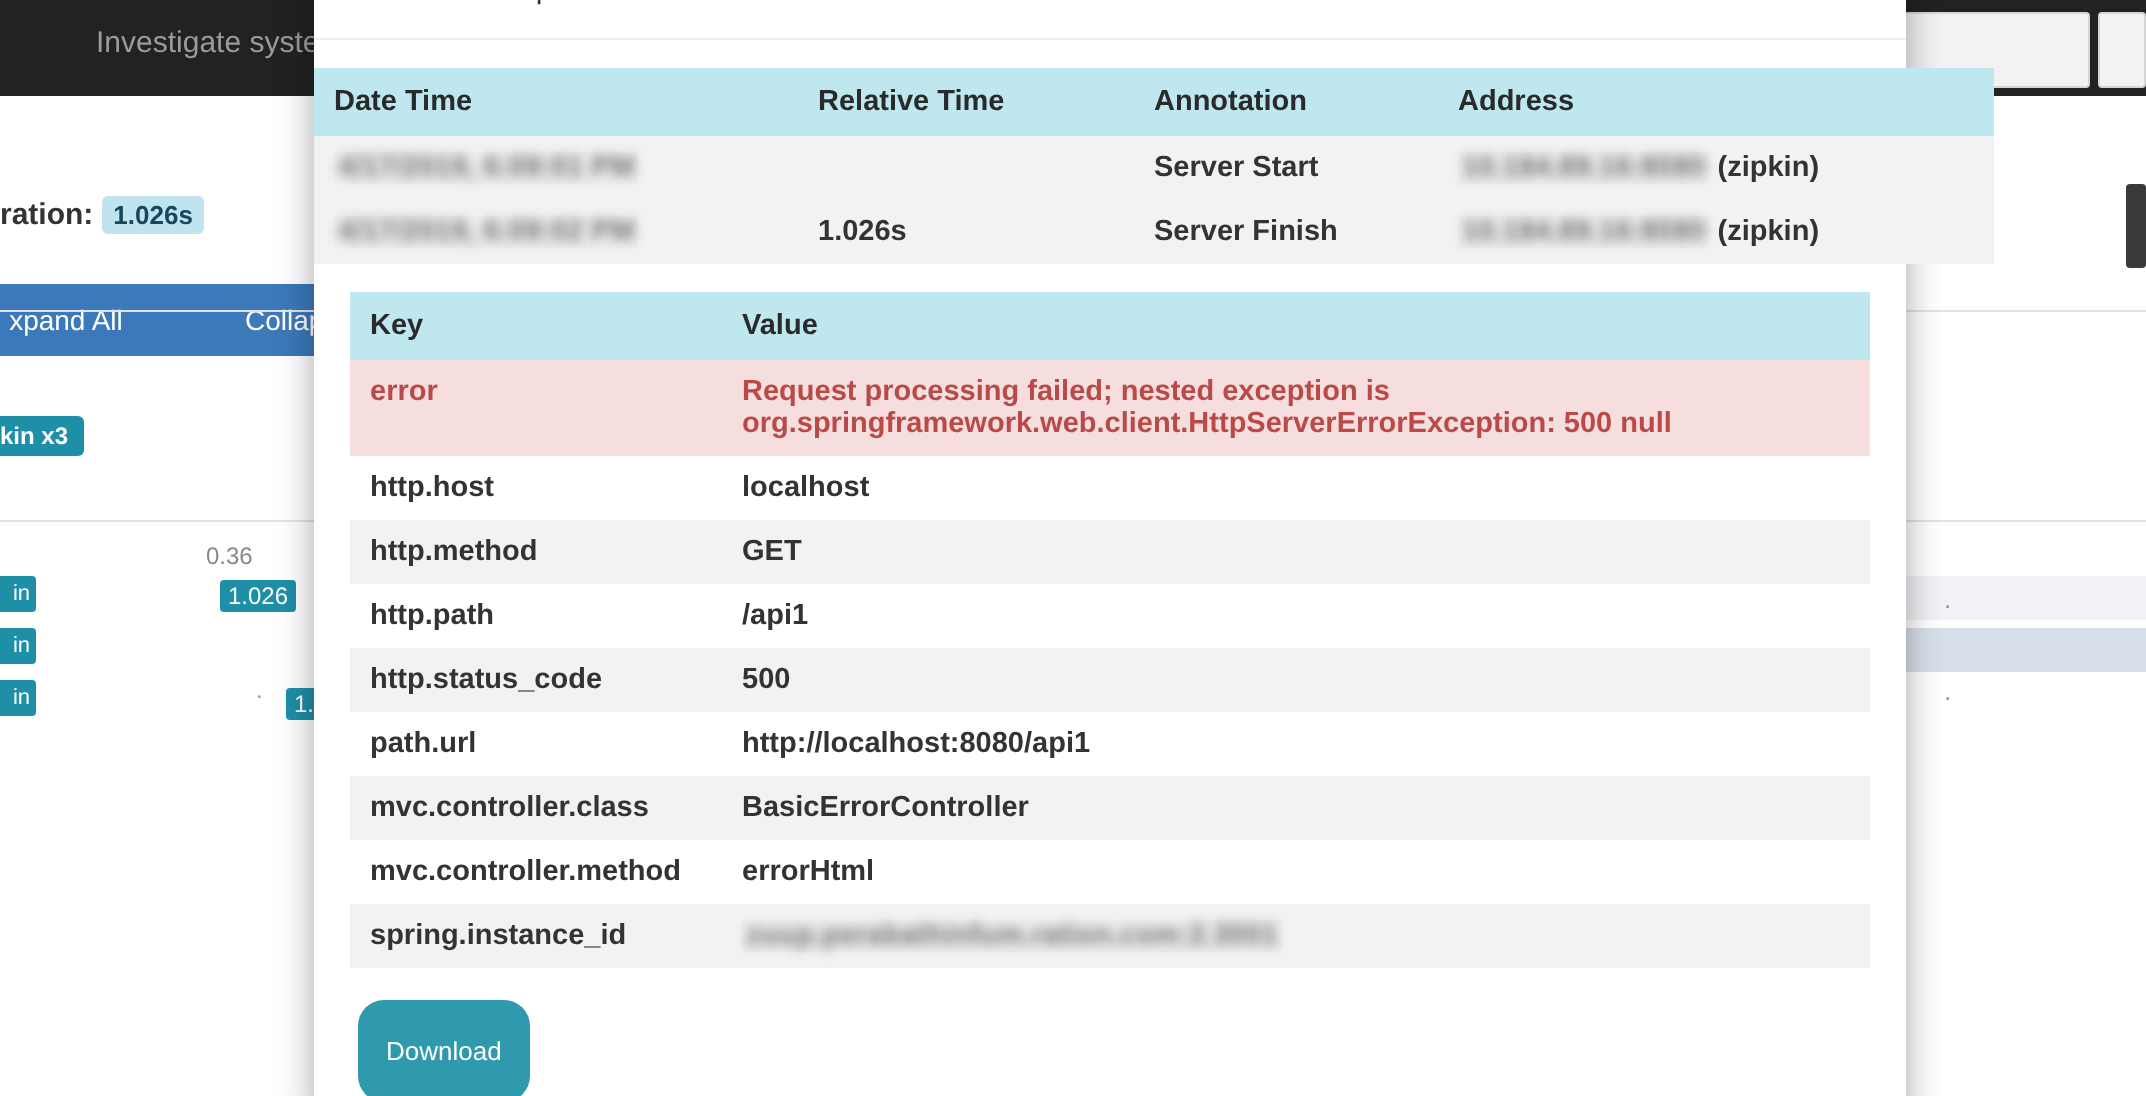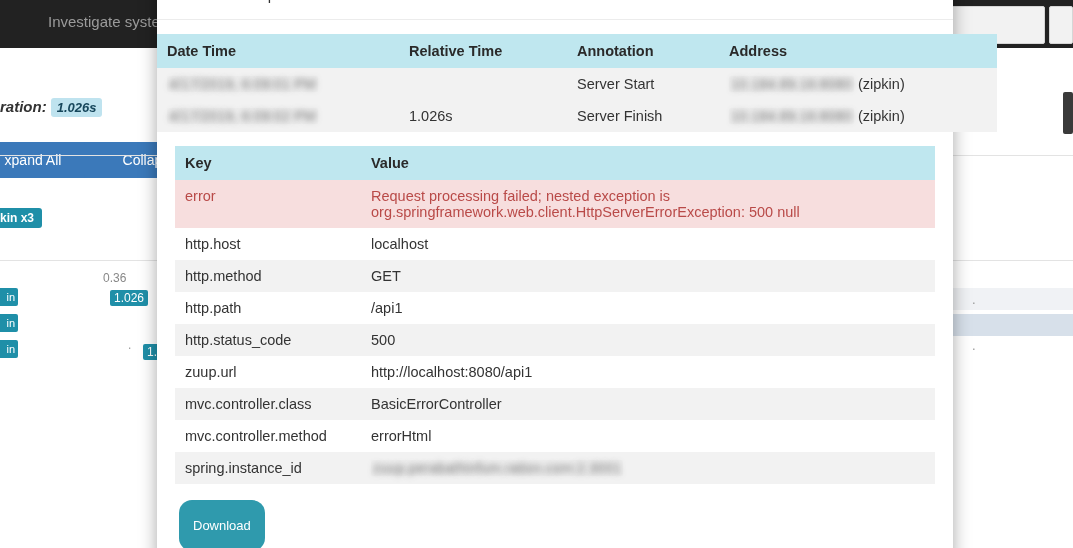--- a/index.html
+++ b/index.html
@@ -53,21 +53,20 @@
     border-radius: 2px;
   }
 
   .duration-line {
     position: absolute;
     left: 0; top: 98px;
     font-size: 15px;
     font-weight: bold;
     color: #333;
     white-space: nowrap;
-    font-style: italic;
   }
   .duration-pill {
     display: inline-block;
     background: #bfe3ef;
     color: #17475c;
     font-size: 13px;
     font-weight: bold;
     padding: 2px 6px;
     border-radius: 3px;
     margin-left: 4px;
@@ -217,20 +216,21 @@
     padding: 9px 10px;
     border: none;
   }
   table.zk td {
     font-size: 14.5px;
     color: #333;
     padding: 8px 10px;
     border: none;
     vertical-align: top;
     word-wrap: break-word;
+    font-weight: bold;
   }
   table.zk tbody tr.alt td { background: #f2f2f2; }
   table.zk tbody tr.plain td { background: #ffffff; }
 
   tr.error-row td {
     background: #f7dede !important;
     color: #b94a48 !important;
   }
 
   .blurred {
@@ -353,21 +353,21 @@
       </tr>
       <tr class="plain">
         <td>http.path</td>
         <td>/api1</td>
       </tr>
       <tr class="alt">
         <td>http.status_code</td>
         <td>500</td>
       </tr>
       <tr class="plain">
-        <td>zuup.url</td>
+        <td>path.url</td>
         <td>http://localhost:8080/api1</td>
       </tr>
       <tr class="alt">
         <td>mvc.controller.class</td>
         <td>BasicErrorController</td>
       </tr>
       <tr class="plain">
         <td>mvc.controller.method</td>
         <td>errorHtml</td>
       </tr>

